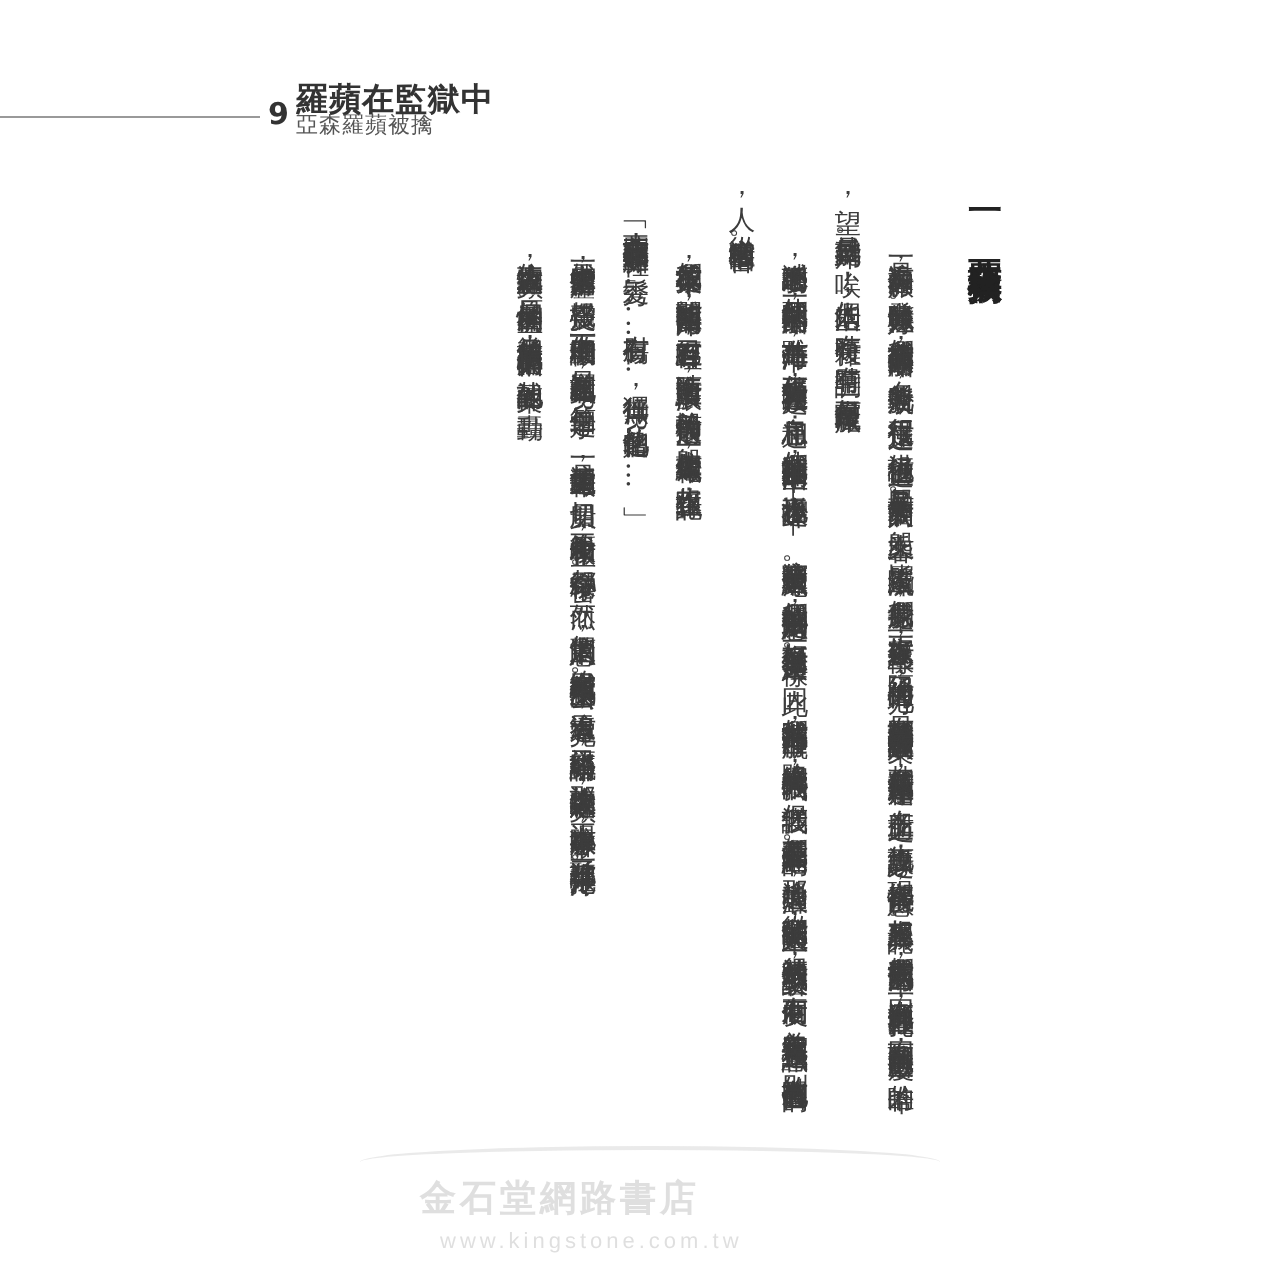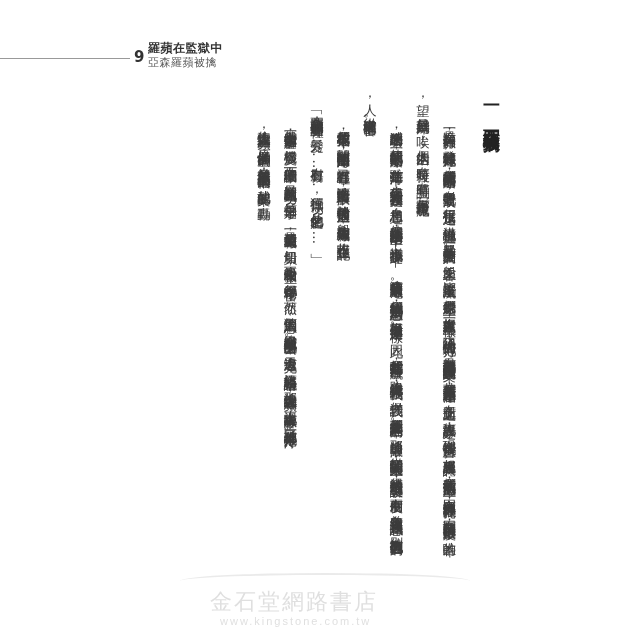--- a/index.html
+++ b/index.html
@@ -14,21 +14,21 @@
     position: absolute; left: 0; top: 40px; width: 320px; height: 30px;
   }
   .header .rule {
     position: absolute; left: 0; top: 18px; width: 130px; height: 1px; background: #999;
   }
   .header .page-num {
     position: absolute; left: 134px; top: 8px; font-size: 15px; font-weight: bold; color: #333;
     font-family: "DejaVu Sans", sans-serif;
   }
   .header .book-title {
-    position: absolute; left: 148px; top: 0px; font-size: 12px; font-weight: bold; color: #333;
+    position: absolute; left: 148px; top: 0px; font-size: 16px; font-weight: bold; color: #333;
     letter-spacing: 0.5px;
   }
   .header .chapter-title {
     position: absolute; left: 148px; top: 15px; font-size: 11px; color: #555;
     letter-spacing: 0.5px;
   }
 
   .chapter-heading {
     position: absolute; left: 480px; top: 96px; width: 24px;
     writing-mode: vertical-rl;
@@ -58,21 +58,21 @@
     position: absolute; left: 40px; top: 8px;
     font-family: "Liberation Sans", sans-serif; font-style: italic;
     font-size: 48px; color: rgba(160,160,160,0.28); letter-spacing: 2px;
   }
   .watermark .wm-swoosh {
     position: absolute; left: 30px; top: 58px; width: 290px; height: 14px;
     border-top: 2px solid rgba(170,170,170,0.25); border-radius: 50%;
   }
   .watermark .wm-cn {
     position: absolute; left: 60px; top: 72px;
-    font-size: 22px; font-weight: normal; color: rgba(150,150,150,0.3); letter-spacing: 2px;
+    font-size: 18px; font-weight: bold; color: rgba(150,150,150,0.3); letter-spacing: 2px;
   }
   .watermark .wm-url {
     position: absolute; left: 70px; top: 100px;
     font-family: Liberation Sans, sans-serif;
     font-size: 11px; color: rgba(150,150,150,0.3); letter-spacing: 2px;
   }
 </style>
 </head>
 <body>
 

